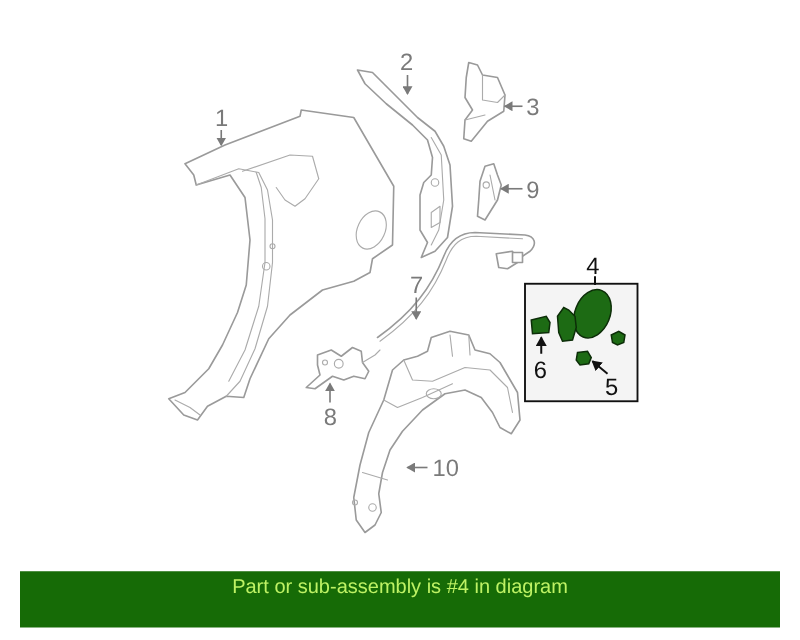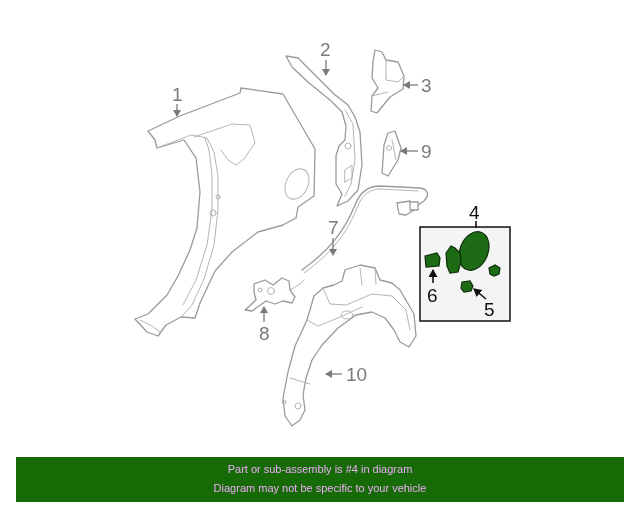--- a/index.html
+++ b/index.html
@@ -8,22 +8,22 @@
     .callout { font-family: "Liberation Sans", sans-serif; font-size: 19px; fill: #7a7a7a; }
     .callout-dark { font-family: "Liberation Sans", sans-serif; font-size: 19px; fill: #111111; }
     .ln { fill: none; stroke: #9a9a9a; stroke-width: 1.3; stroke-linejoin: round; stroke-linecap: round; }
     .ln-thin { fill: none; stroke: #ababab; stroke-width: 0.9; stroke-linejoin: round; stroke-linecap: round; }
     .fill-w { fill: #ffffff; stroke: #9a9a9a; stroke-width: 1.3; stroke-linejoin: round; }
     .arrow { stroke: #7a7a7a; stroke-width: 1.3; fill: none; }
     .arrow-dark { stroke: #111; stroke-width: 1.6; fill: none; }
     .green { fill: #1d6b14; stroke: #0c2d08; stroke-width: 1.2; }
     #banner {
       position: absolute; left: 16px; top: 457px; width: 608px; height: 45px;
-      background: #166b06; color: #f0abfc; text-align: center;
-      font-size: 11px; line-height: 19px; padding-top: 3px; box-sizing: border-box;
+      background: #166b06; color: #bef264; text-align: center;
+      font-size: 16px; line-height: 19px; padding-top: 3px; box-sizing: border-box;
     }
     #banner div { white-space: nowrap; }
   </style>
 </head>
 <body>
 
 <svg id="diagram" viewBox="0 0 640 456" xmlns="http://www.w3.org/2000/svg">
   <defs>
     <marker id="ah" markerWidth="8" markerHeight="8" refX="6" refY="4" orient="auto" markerUnits="userSpaceOnUse">
       <path d="M0,0 L7,4 L0,8 z" fill="#7a7a7a"></path>
@@ -137,14 +137,13 @@
     <line class="arrow-dark" x1="433" y1="283" x2="433" y2="270" marker-end="url(#ahd)"></line>
   </g>
   <g>
     <text class="callout-dark" x="484" y="316">5</text>
     <line class="arrow-dark" x1="486" y1="299" x2="474" y2="289" marker-end="url(#ahd)"></line>
   </g>
 </svg>
 
 <div id="banner">
   <div>Part or sub-assembly is #4 in diagram</div>
-  <div>Diagram may not be specific to your vehicle</div>
 </div>
 
 </body></html>

